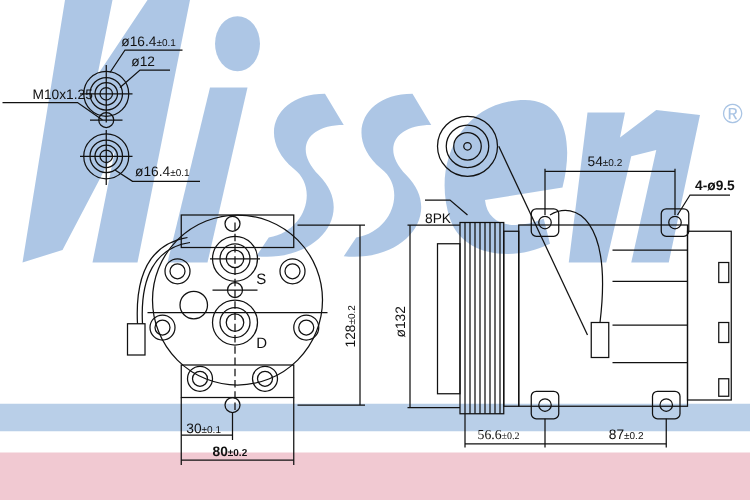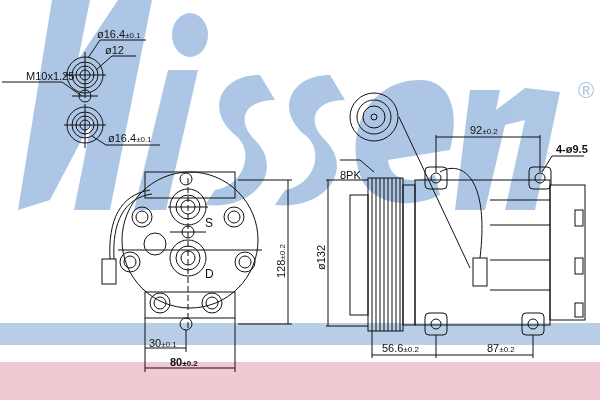--- a/index.html
+++ b/index.html
@@ -172,18 +172,18 @@
   <div class="lbl" style="left:108px;top:133px;"><span>ø16.4</span><small>±0.1</small></div>
 
   <div class="lbl" style="left:205px;top:217px;font-size:12px;">S</div>
   <div class="lbl" style="left:205px;top:268px;font-size:12px;">D</div>
   <div class="lbl" style="left:276px;top:236px;transform:rotate(-90deg);transform-origin:left top;top:278px;"><span>128</span><small>±0.2</small></div>
   <div class="lbl" style="left:149px;top:338px;"><span>30</span><small>±0.1</small></div>
   <div class="lbl" style="left:170px;top:357px;font-weight:bold;"><span>80</span><small>±0.2</small></div>
 
   <div class="lbl" style="left:340px;top:150px;margin-top:20px;">8PK</div>
   <div class="lbl" style="left:316px;top:270px;transform:rotate(-90deg);transform-origin:left top;">ø132</div>
-  <div class="lbl" style="left:470px;top:125px;"><span>92</span><small>±0.2</small></div>
+  <div class="lbl" style="left:470px;top:125px;"><span>54</span><small>±0.2</small></div>
   <div class="lbl" style="left:556px;top:144px;font-weight:bold;">4-ø9.5</div>
-  <div class="lbl" style="left:382px;top:343px;"><span>56.6</span><small>±0.2</small></div>
+  <div class="lbl" style="left:382px;top:343px;font-family:Liberation Serif, serif;"><span>56.6</span><small>±0.2</small></div>
   <div class="lbl" style="left:467px;top:343px;margin-left:20px;"><span>87</span><small>±0.2</small></div>
 
 </div>
 
 </body></html>

